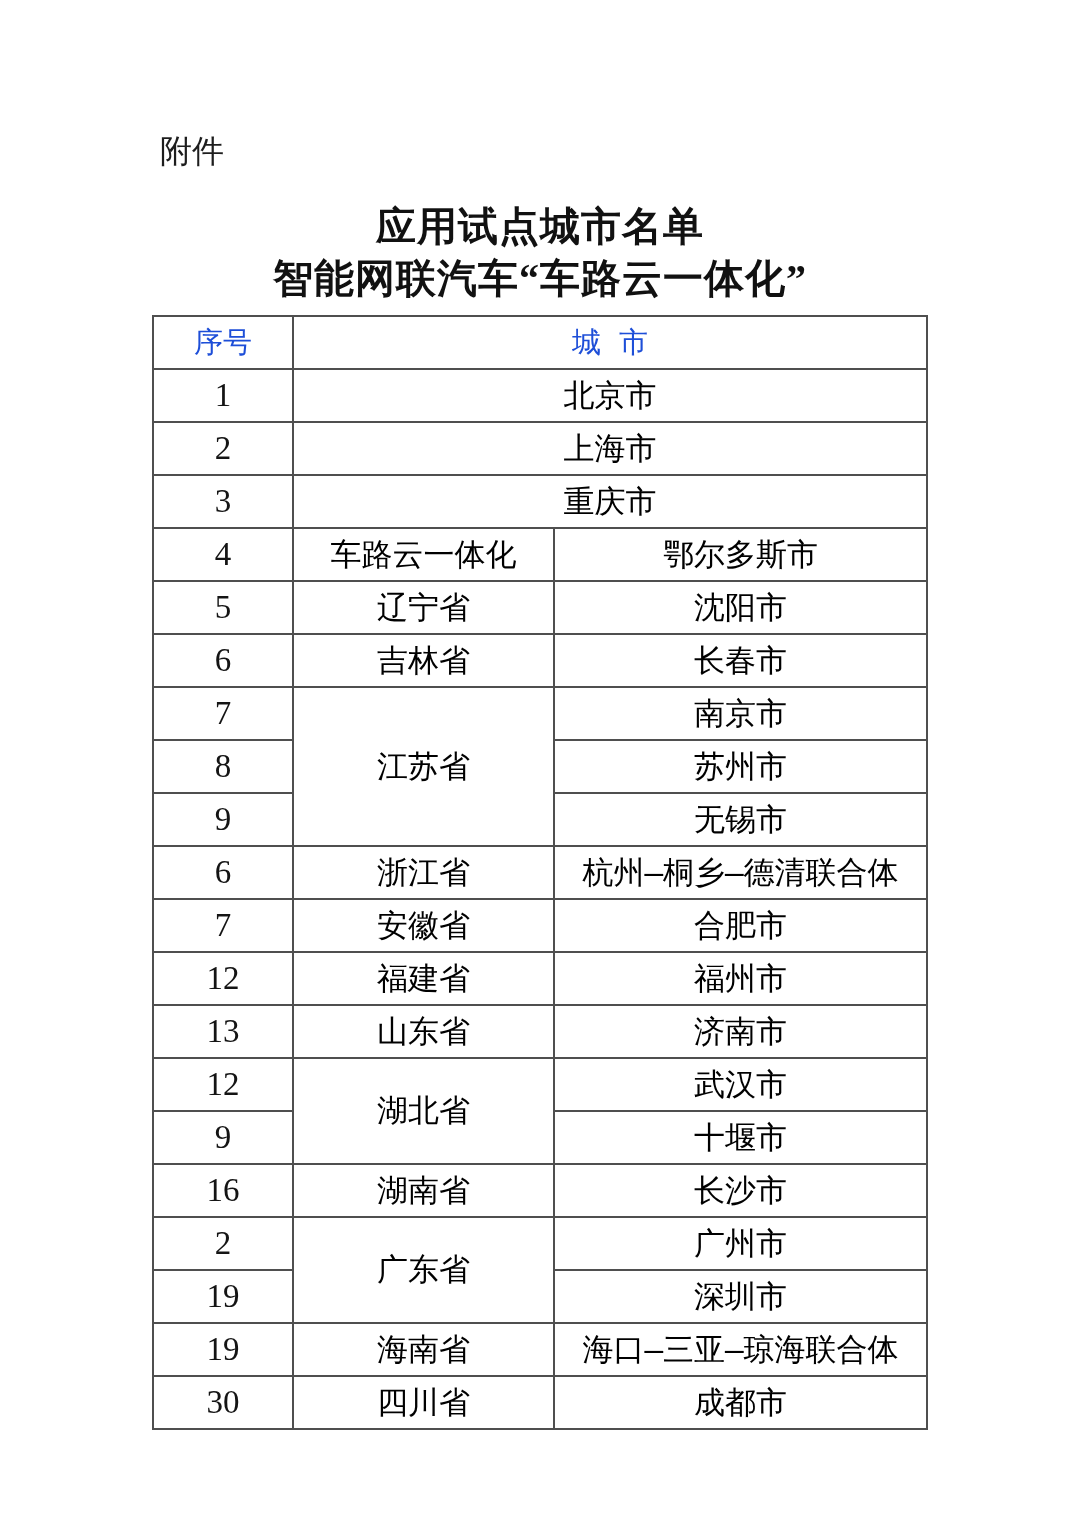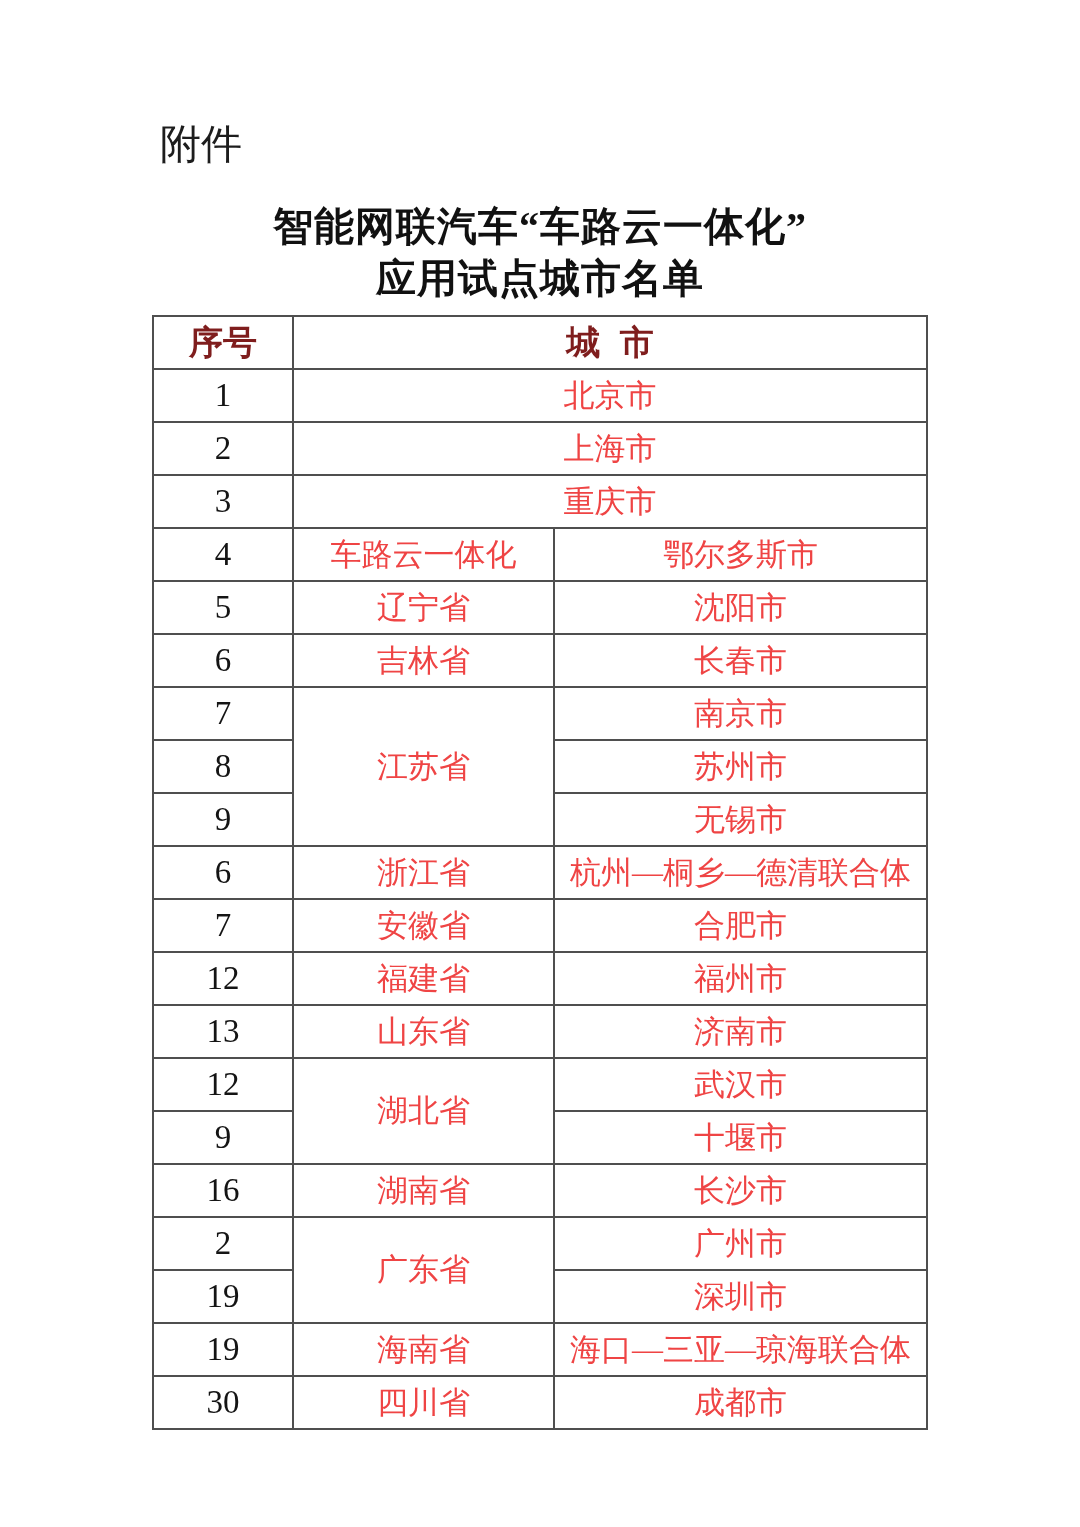--- a/index.html
+++ b/index.html
@@ -12,23 +12,23 @@
     width: 1080px;
     height: 1527px;
     background: #ffffff;
     color: #1d1d1d;
     font-family: "Liberation Serif", serif;
     overflow: hidden;
   }
   .attachment {
     position: absolute;
     left: 160px;
-    top: 127px;
-    font-family: Liberation Sans, sans-serif;
-    font-size: 41px;
+    top: 137px;
+    font-family: Liberation Mono, monospace;
+    font-size: 32px;
     line-height: 34px;
     color: #1d1d1d;
   }
   .doc-title {
     position: absolute;
     left: 0;
     top: 201px;
     width: 100%;
     text-align: center;
     font-family: "Liberation Serif", serif;
@@ -53,46 +53,46 @@
   table.cities td {
     border: 2px solid #4f4f4f;
     text-align: center;
     vertical-align: middle;
     height: 51px;
     padding: 0;
     overflow: hidden;
   }
   table.cities th {
     font-family: "Liberation Sans", sans-serif;
-    font-weight: bold;
-    font-size: 34px;
+    font-weight: normal;
+    font-size: 29px;
     word-spacing: 10px;
-    color: #7f1d1d;
+    color: #1d4ed8;
   }
   td.num {
     font-family: "Liberation Serif", serif;
     font-size: 33px;
     color: #141414;
   }
   td.cjk {
-    font-family: Liberation Serif, serif;
+    font-family: Liberation Mono, monospace;
     font-size: 31px;
-    color: #ef4444;
+    color: #000000;
   }
 </style>
 </head>
 <body>
 
 <div class="page">
 
   <div class="attachment">附件</div>
 
   <div class="doc-title">
+    <div>应用试点城市名单</div>
     <div>智能网联汽车“车路云一体化”</div>
-    <div>应用试点城市名单</div>
   </div>
 
   <table class="cities">
     <colgroup>
         <col class="c-no">
         <col class="c-prov">
         <col class="c-city">
       </colgroup>
     <tbody>
       <tr>

